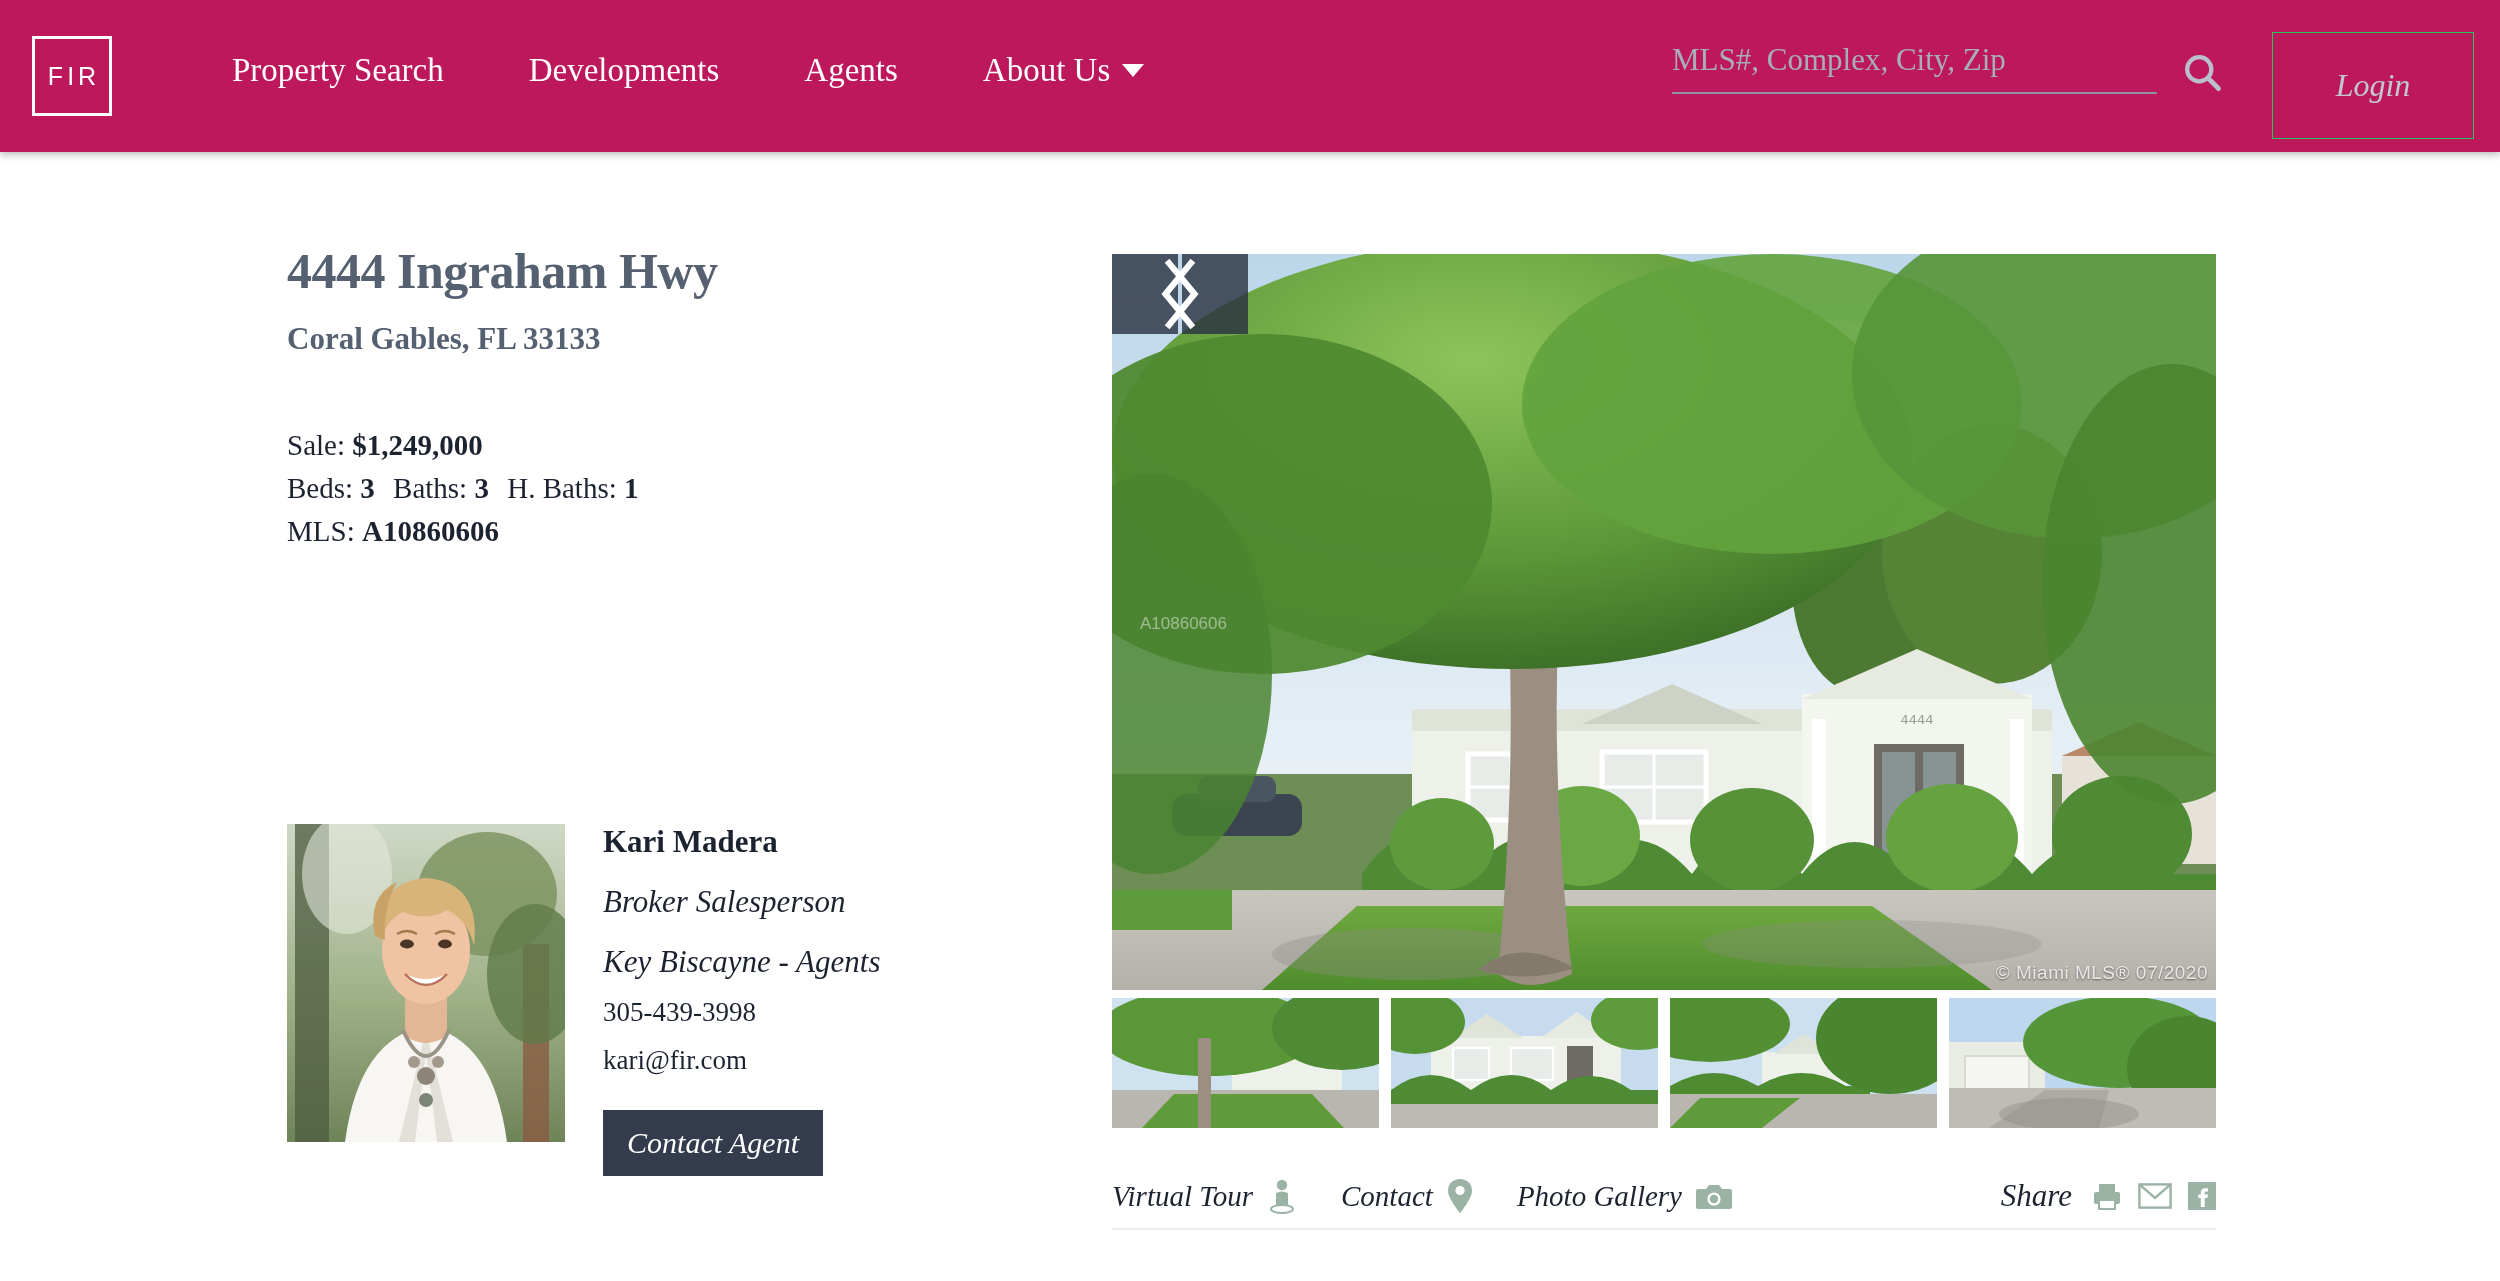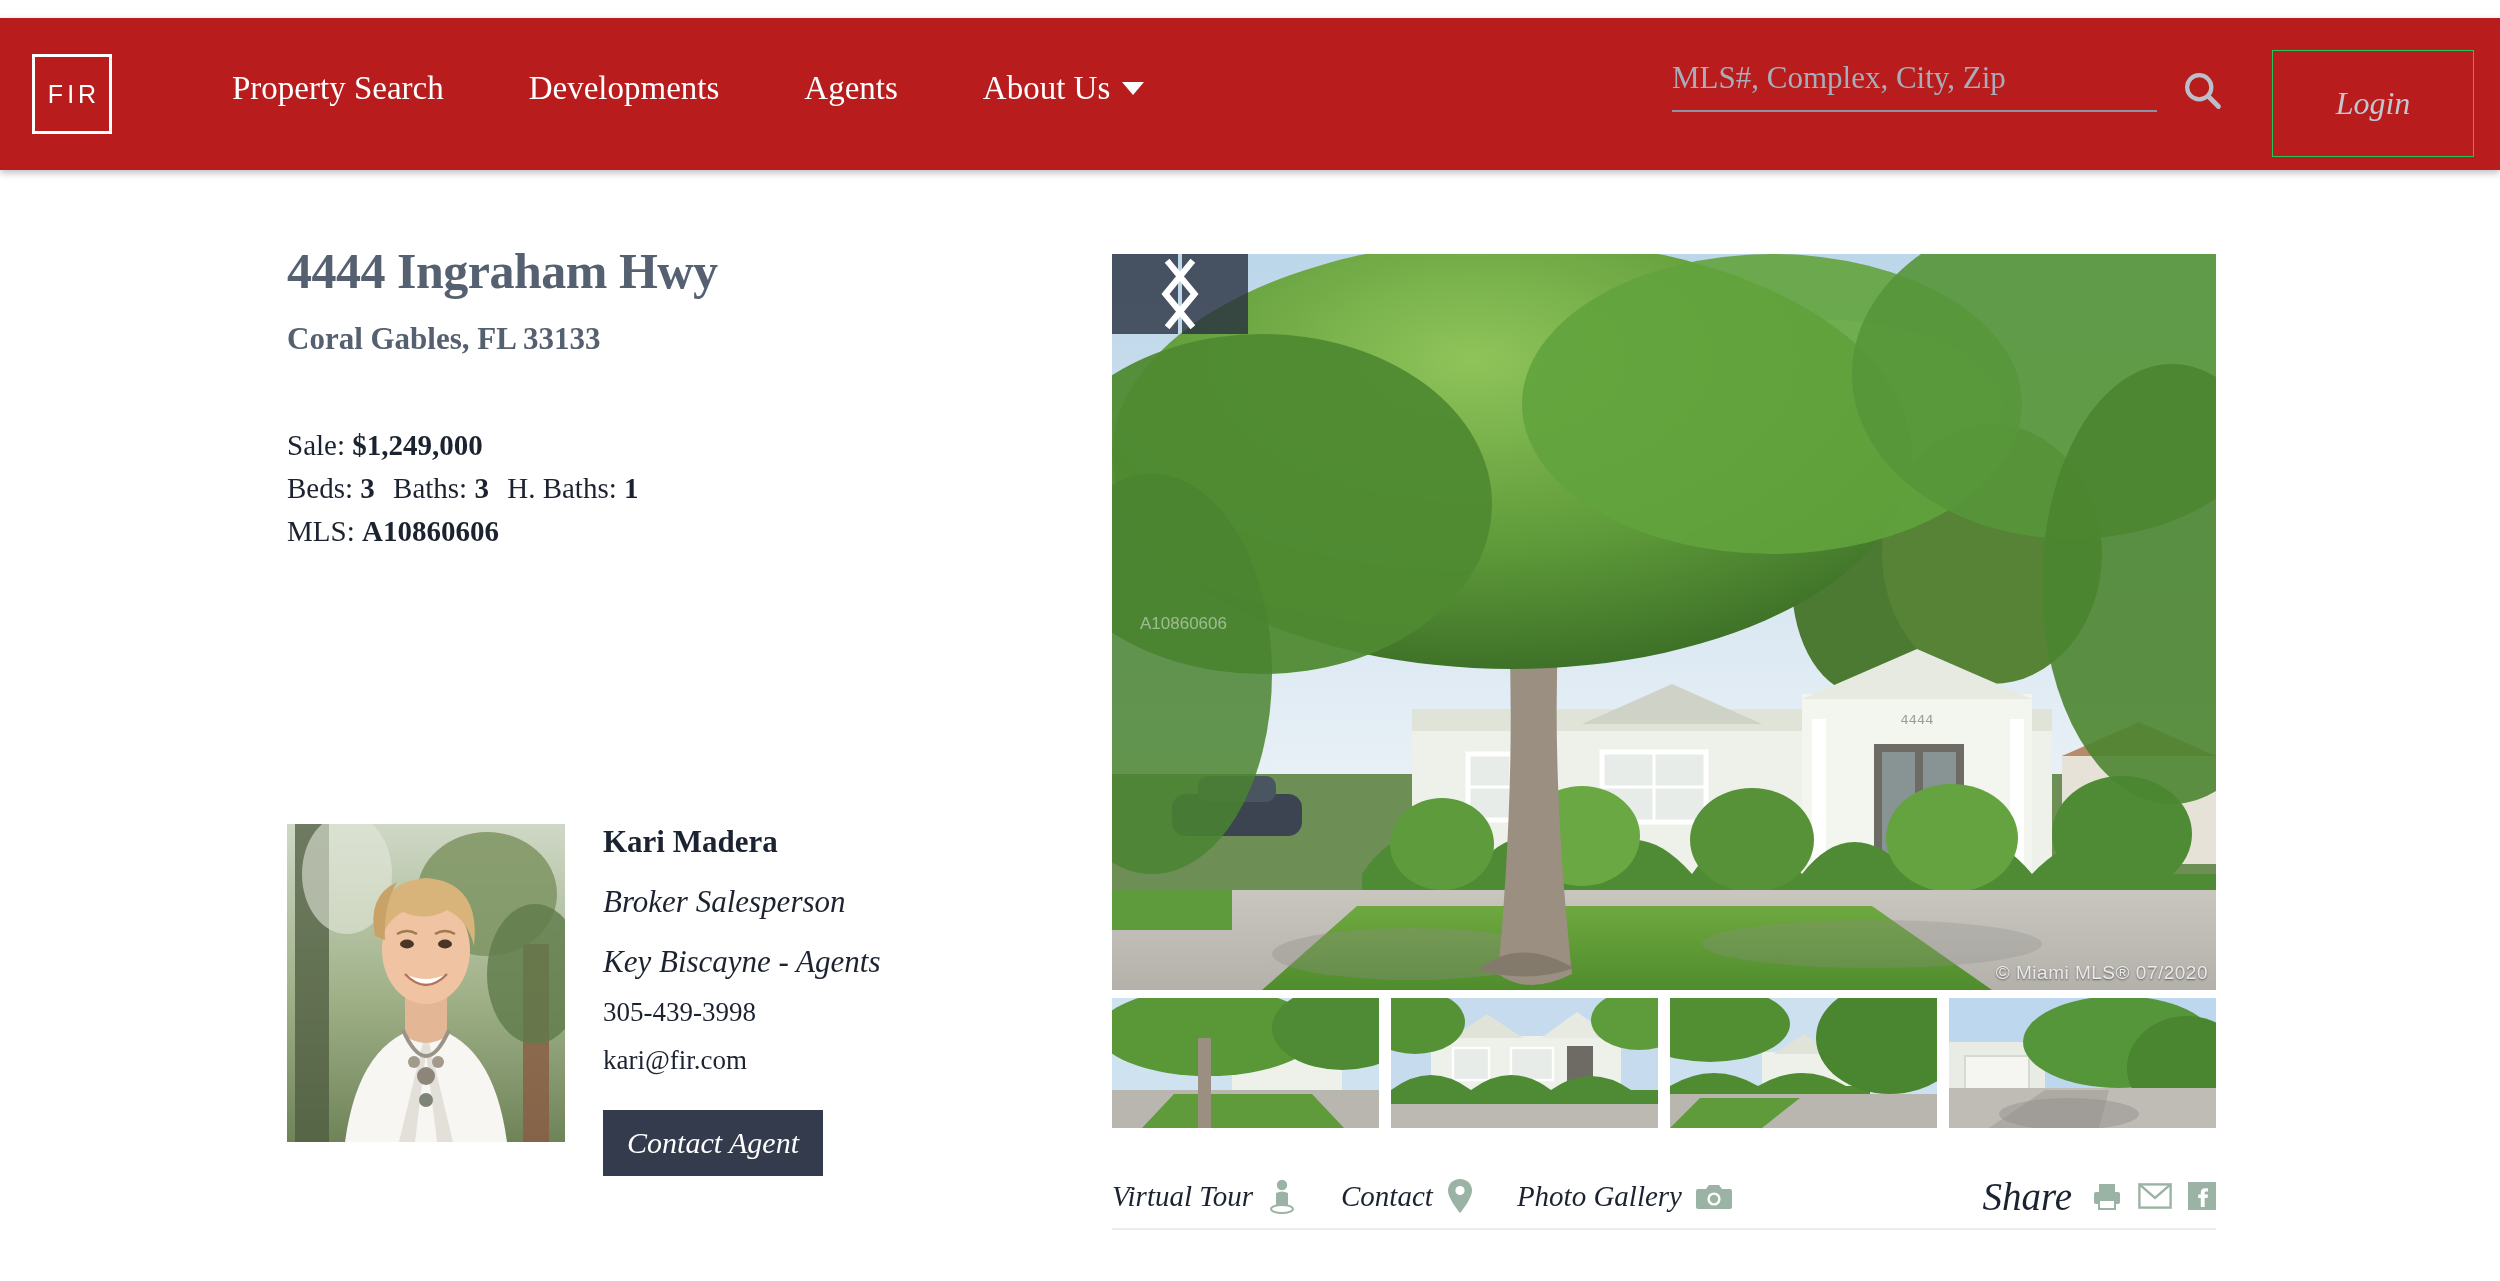--- a/index.html
+++ b/index.html
@@ -5,22 +5,22 @@
   * { margin:0; padding:0; box-sizing:border-box; }
   html, body {
     width:2500px; height:1281px;
     background:#ffffff;
     font-family:"Liberation Serif", serif;
     overflow:hidden;
   }
 
   
   .header{
-    position:absolute; left:0; top:18px; width:2500px; height:152px;
-    background:#b91c1c;
+    position:absolute; left:0; top:0; width:2500px; height:152px;
+    background:#be185d;
     box-shadow:0 3px 7px rgba(0,0,0,0.25);
   }
   .logo{
     position:absolute; left:32px; top:36px;
     width:80px; height:80px;
     border:3px solid #ffffff;
     display:flex; align-items:center; justify-content:center;
   }
   .logo span{
     font-family:"Liberation Sans", sans-serif;
@@ -148,21 +148,21 @@
   }
   .action-link{
     display:flex; align-items:center; cursor:pointer;
     margin-right:44px; font-size:29px; font-style:italic; color:#1c2330;
   }
   .action-link .ic{ margin-left:14px; display:flex; align-items:center; }
   .share-group{
     position:absolute; right:0; top:0; height:56px;
     display:flex; align-items:center;
   }
-  .share-label{ font-size:39px; font-style:italic; color:#1c2330; margin-right:20px; }
+  .share-label{ font-size:31px; font-style:italic; color:#1c2330; margin-right:20px; }
   .share-icon{ margin-right:16px; cursor:pointer; display:flex; align-items:center; }
   .share-icon:last-child{ margin-right:0; }
   .divider{
     position:absolute; left:1112px; top:1228px;
     width:1104px; height:2px; background:#ececef;
   }
 </style>
 </head>
 <body>
 

